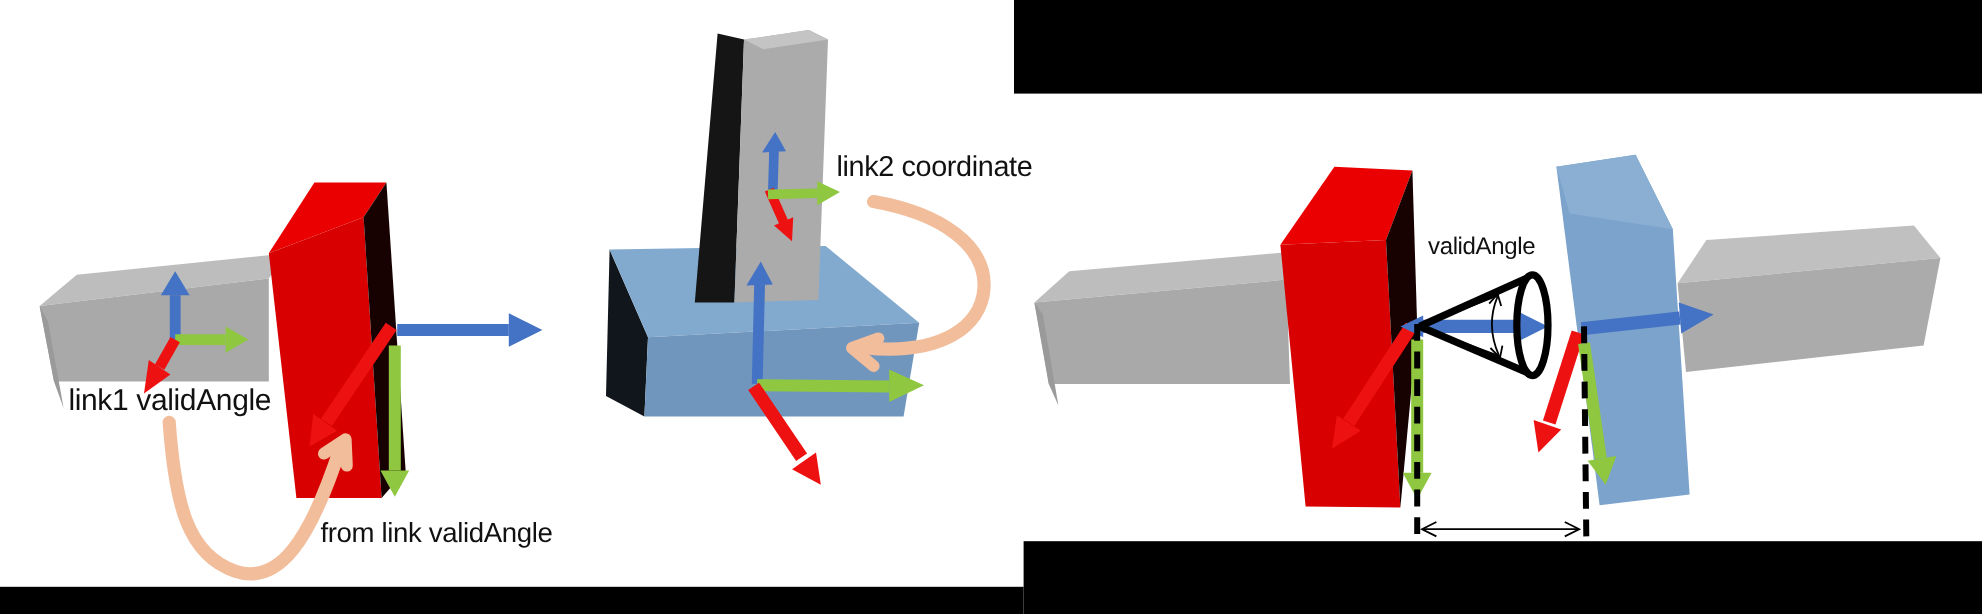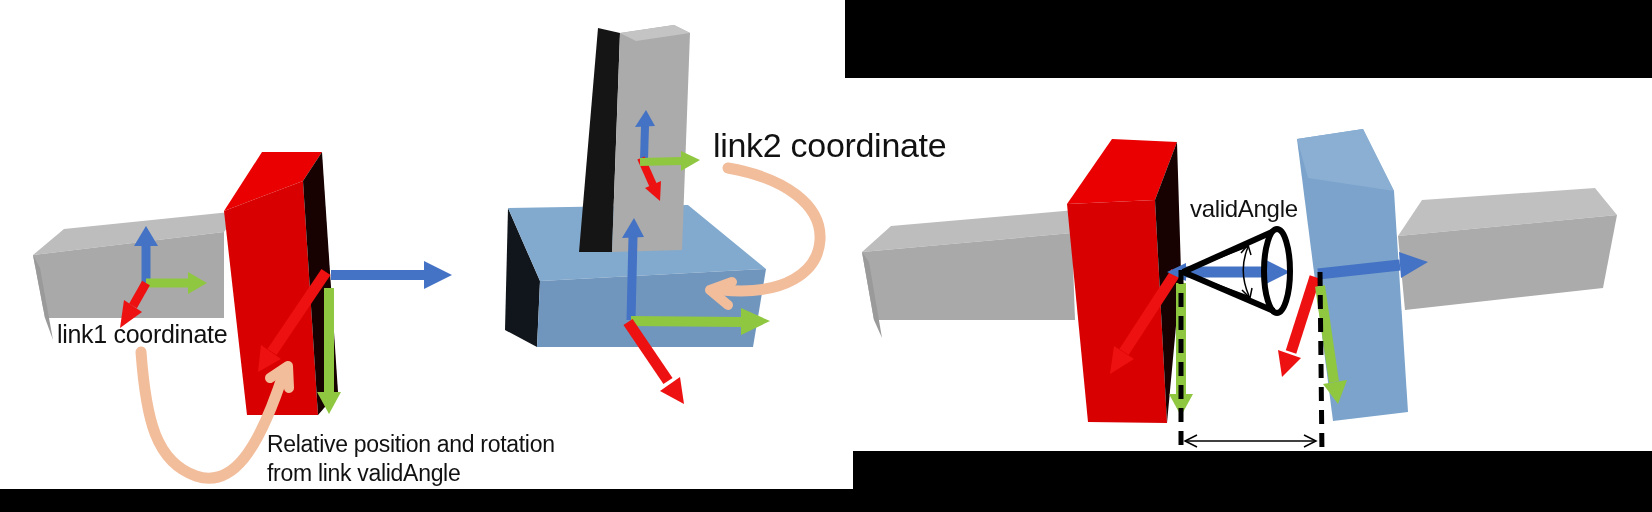--- a/index.html
+++ b/index.html
@@ -11,23 +11,23 @@
     font-family:"Liberation Sans", sans-serif;
   }
   #scene{position:absolute;left:0;top:0;}
   .lbl{
     position:absolute;
     color:#111;
     white-space:nowrap;
     letter-spacing:-0.3px;
   }
   .lbl-link1{left:57px;top:320px;font-size:25px;}
-  .lbl-link2{left:697px;top:126px;font-size:34px;margin-left:16px;}
+  .lbl-link2{left:697px;top:126px;font-size:24px;}
   .lbl-relative{left:267px;top:430px;font-size:23px;line-height:1.28;}
-  .lbl-validangle{left:1190px;top:195px;font-size:24px;}
+  .lbl-validangle{left:1190px;top:195px;font-size:20px;}
 </style>
 </head>
 <body>
 
 <div id="stage">
 
   <svg id="scene" width="1652" height="512" viewBox="0 0 1652 512" xmlns="http://www.w3.org/2000/svg">
 
     <g>
       <polygon points="33,255 64,229 240,211 224,232" fill="#bdbdbd"></polygon>
@@ -199,24 +199,23 @@
       </g>
     </g>
 
     <g>
       <rect x="845" y="0" width="807" height="78" fill="#000"></rect>
       <rect x="853" y="451" width="799" height="61" fill="#000"></rect>
       <rect x="0" y="489" width="853" height="23" fill="#000"></rect>
     </g>
   </svg>
 
-  <div class="lbl lbl-link1">link1 coordinate</div>
+  <div class="lbl lbl-link1">link1 validAngle</div>
 
   <div class="lbl lbl-link2">link2 coordinate</div>
 
   <div class="lbl lbl-relative">
-    <div>Relative position and rotation</div>
     <div>from link validAngle</div>
   </div>
 
   <div class="lbl lbl-validangle">validAngle</div>
 
 </div>
 
 </body></html>

